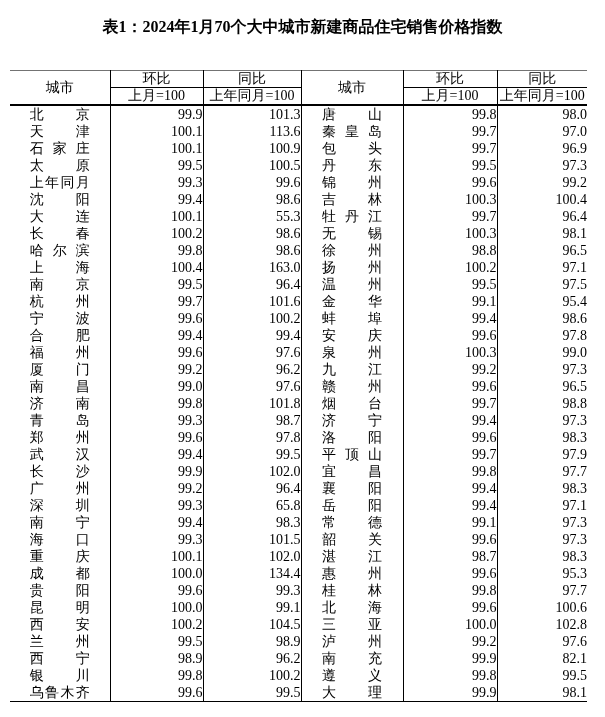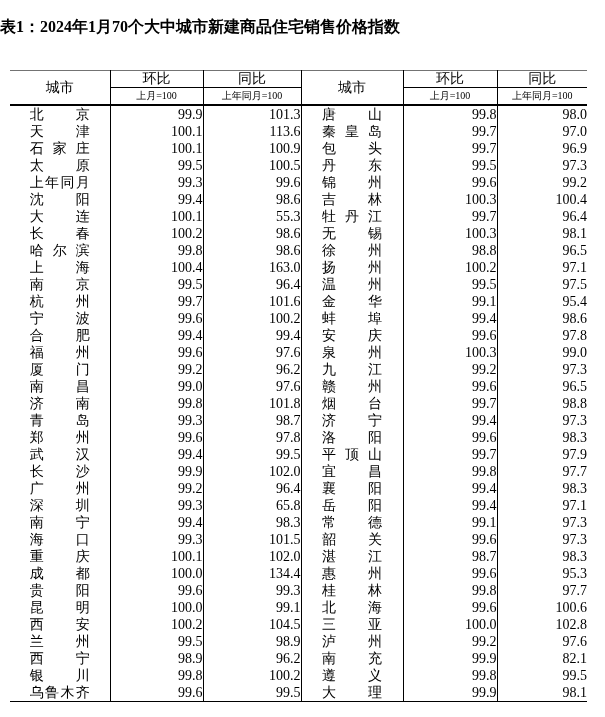--- a/index.html
+++ b/index.html
@@ -11,21 +11,21 @@
     position: relative;
     width: 605px;
     height: 717px;
     background: #ffffff;
     color: #000000;
     font-family: "Liberation Serif", "DejaVu Serif", serif;
     overflow: hidden;
   }
   .page-title {
     margin: 16px 0 0 0;
-    text-align: left;
+    text-align: center;
     font-size: 16px;
     font-weight: bold;
     line-height: 21px;
     letter-spacing: 0px;
   }
   table.price-table {
     margin: 33px 0 0 10px;
     width: 577px;
     table-layout: fixed;
     border-collapse: collapse;
@@ -39,21 +39,21 @@
     font-weight: normal;
     overflow: hidden;
     white-space: nowrap;
   }
   
   .bl { border-left: 1px solid #000000; }
   
   thead th { height: 16px; line-height: 16px; text-align: center; }
   th.hdr-top { border-bottom: 1px solid #000000; }      
   th.hdr-bottom, th.hdr-span { border-bottom: 2px solid #000000; } 
-  th.hdr-sub { font-size: 10px; }
+  th.hdr-sub { font-size: 14px; }
   
   tbody td { height: 17px; line-height: 17px; }
   td.city-cell { text-align: center; }
   td.val-cell  { text-align: right; padding-right: 5px; font-size: 14px; }
   .cityname {
     display: inline-block;
     width: 60px;
     text-align: justify;
     text-align-last: justify;
     line-height: 17px;

